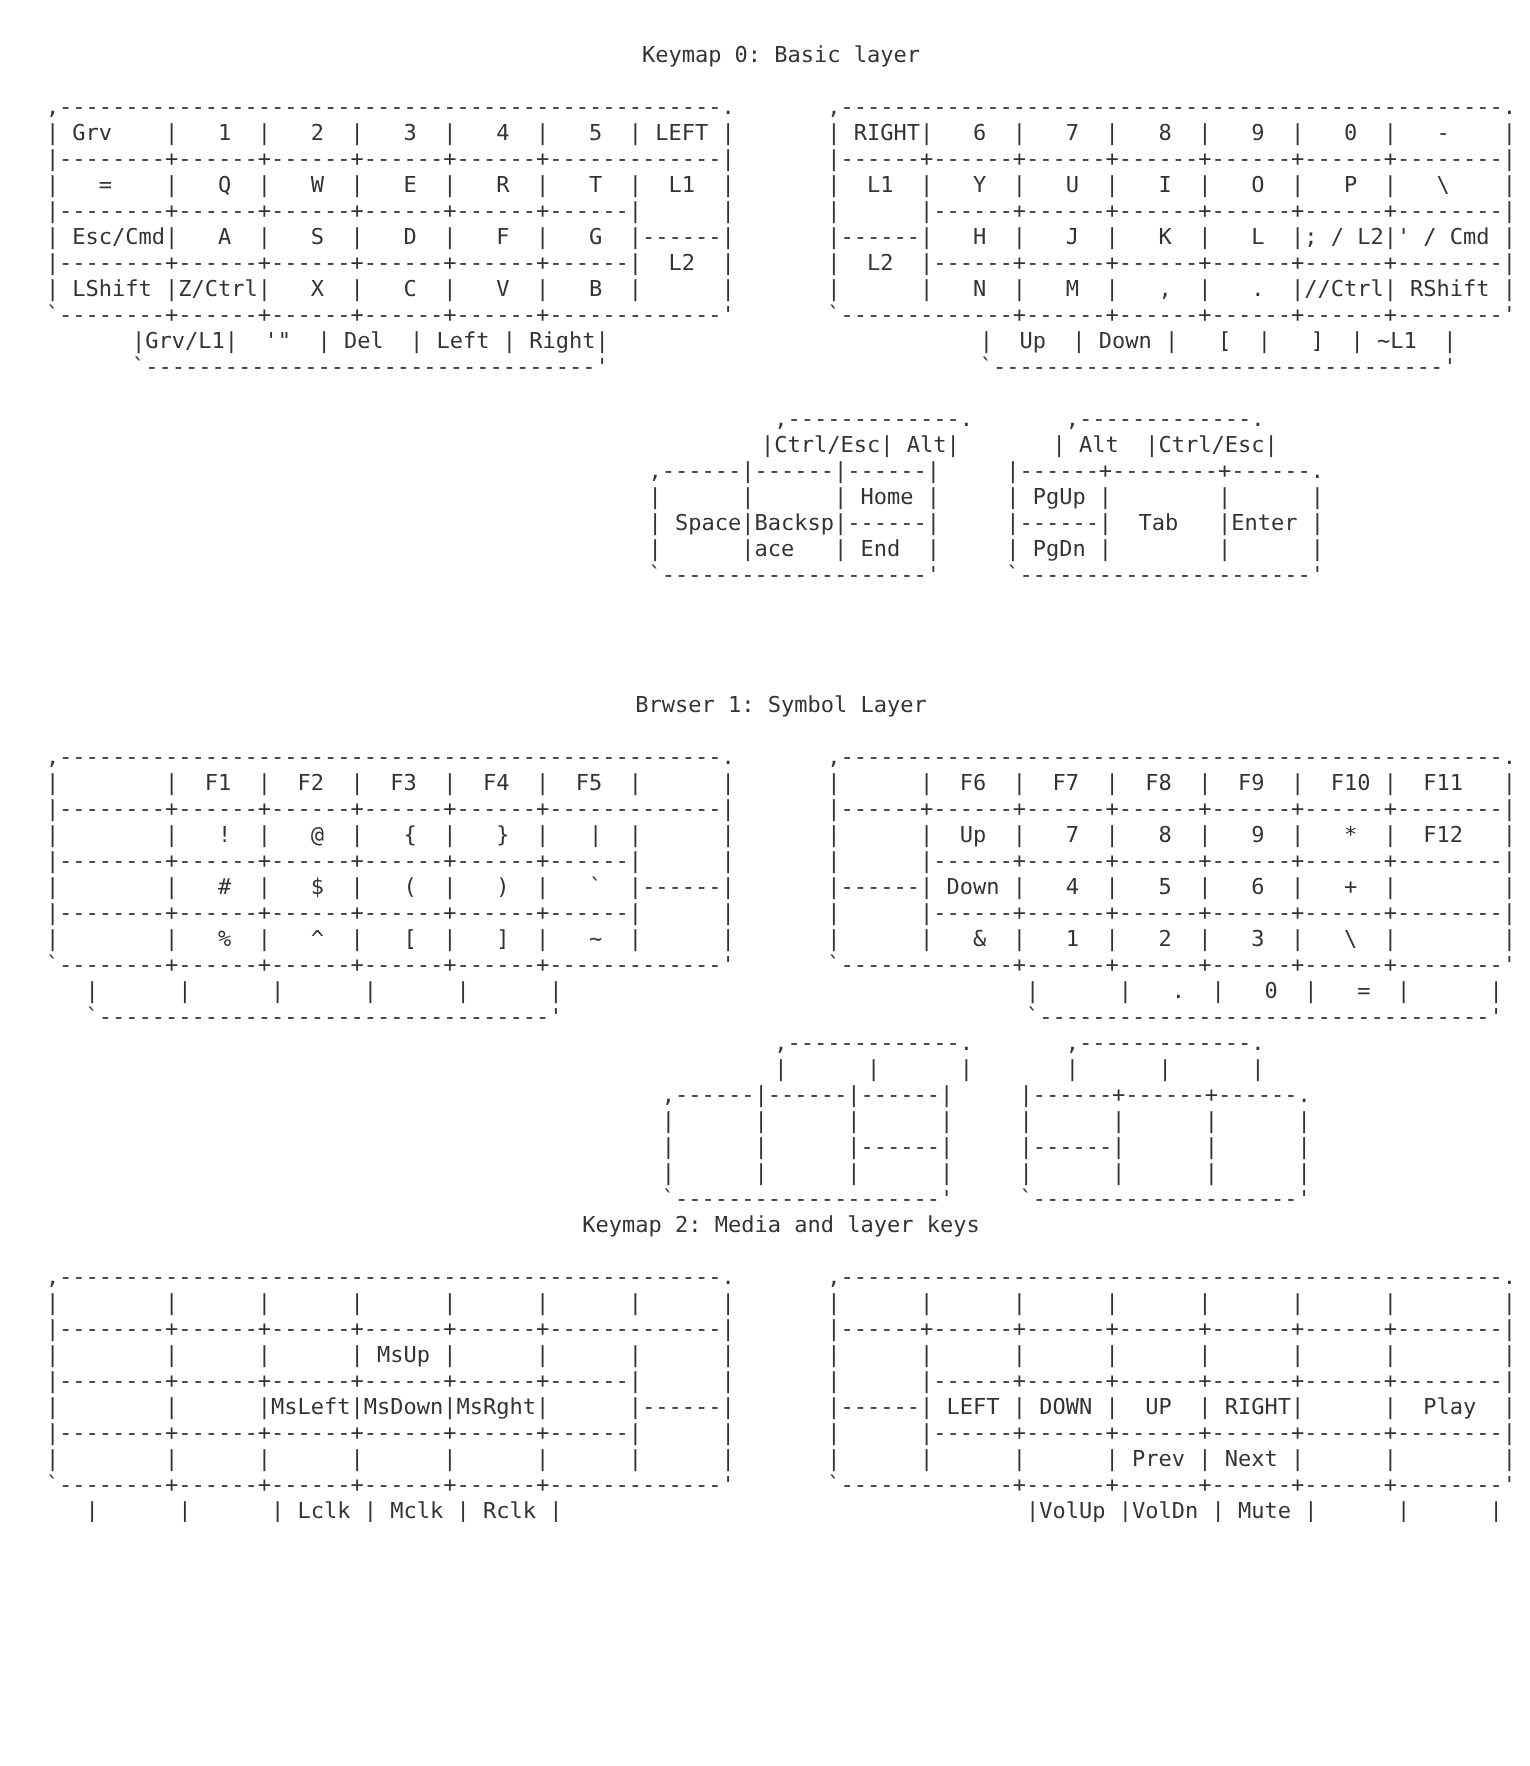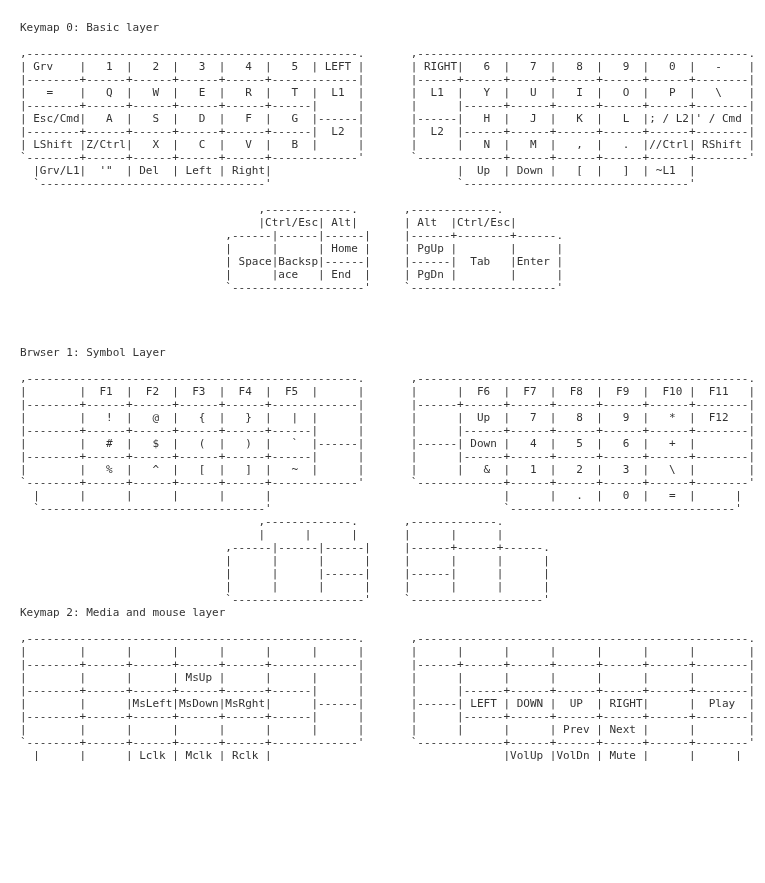--- a/index.html
+++ b/index.html
@@ -7,20 +7,21 @@
     padding: 0;
     background: #ffffff;
   }
   #page {
     width: 765px;
     height: 761px;
     box-sizing: border-box;
     padding: 21px 4px 16px 20px;
     overflow: hidden;
     background: #ffffff;
+    text-align: center;
   }
   pre {
     margin: 0;
     font-family: "DejaVu Sans Mono", "Liberation Mono", monospace;
     font-size: 11px;
     line-height: 13px;
     color: #333333;
     white-space: pre;
   }
   .keymap-title {
@@ -76,21 +77,21 @@
                                     ,-------------.       ,-------------.
                                     |      |      |       |      |      |
                                ,------|------|------|     |------+------+------.
                                |      |      |      |     |      |      |      |
                                |      |      |------|     |------|      |      |
                                |      |      |      |     |      |      |      |
                                `--------------------'     `--------------------'</pre>
   </div>
 
   <div class="section">
-    <pre class="keymap-title">Keymap 2: Media and mouse layer</pre>
+    <pre class="keymap-title">Keymap 2: Media and layer keys</pre>
     <pre class="keymap-art">,--------------------------------------------------.       ,--------------------------------------------------.
 |        |      |      |      |      |      |      |       |      |      |      |      |      |      |        |
 |--------+------+------+------+------+-------------|       |------+------+------+------+------+------+--------|
 |        |      |      | MsUp |      |      |      |       |      |      |      |      |      |      |        |
 |--------+------+------+------+------+------|      |       |      |------+------+------+------+------+--------|
 |        |      |MsLeft|MsDown|MsRght|      |------|       |------| LEFT | DOWN |  UP  | RIGHT|      |  Play  |
 |--------+------+------+------+------+------|      |       |      |------+------+------+------+------+--------|
 |        |      |      |      |      |      |      |       |      |      |      | Prev | Next |      |        |
 `--------+------+------+------+------+-------------'       `-------------+------+------+------+------+--------'
   |      |      | Lclk | Mclk | Rclk |                                   |VolUp |VolDn | Mute |      |      |

